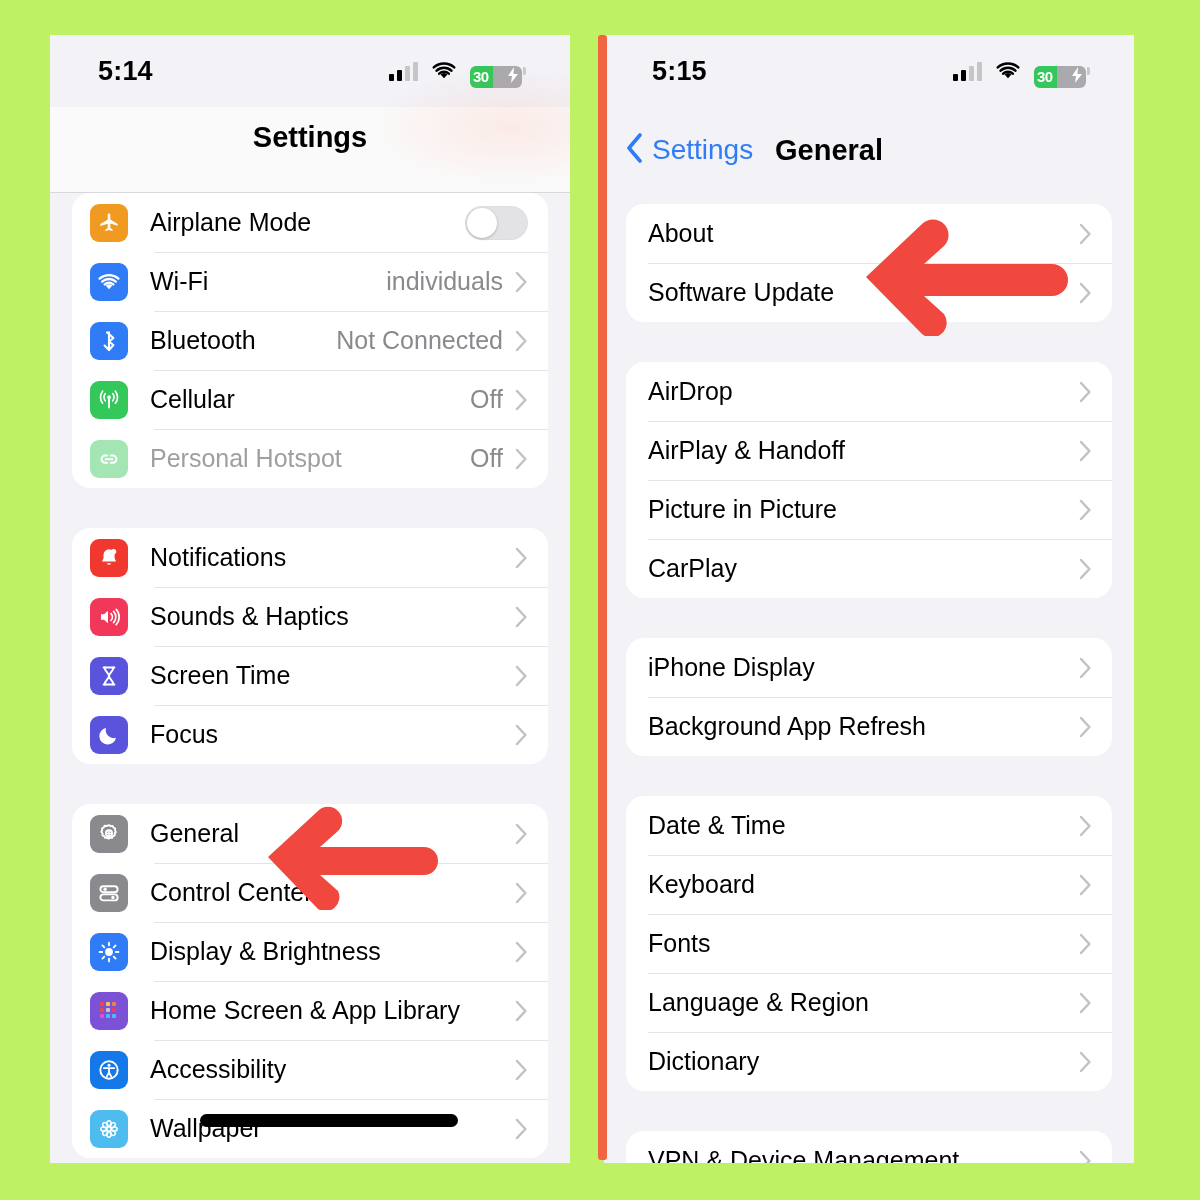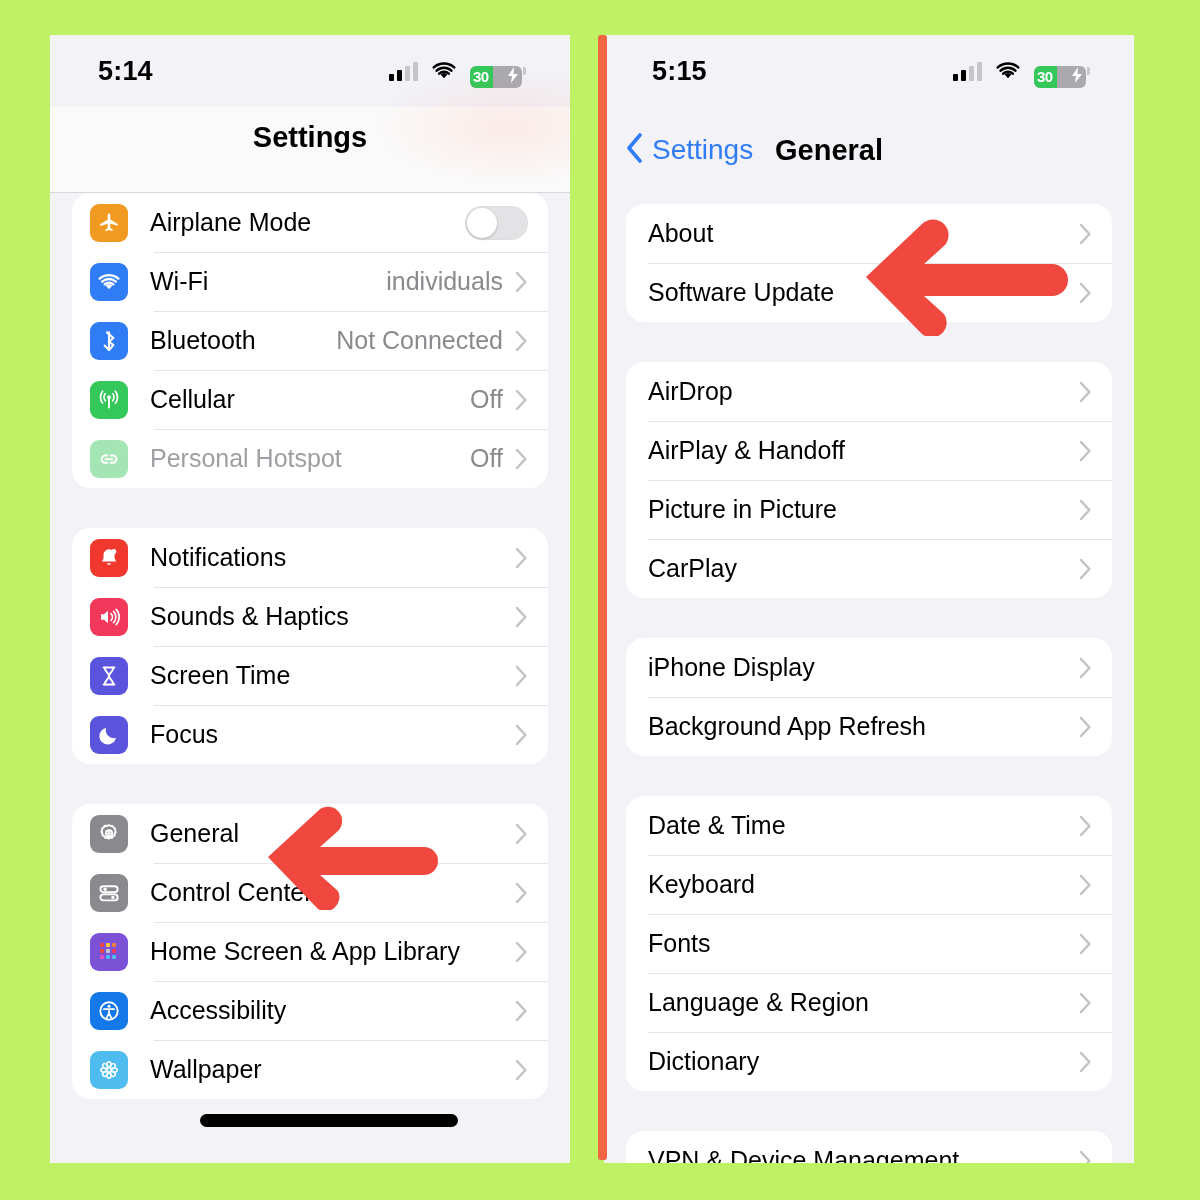--- a/index.html
+++ b/index.html
@@ -335,20 +335,36 @@
               </svg>
             </span>
             <span class="row-label">Control Center</span>
             <span class="chev">
               <svg width="13" height="22" viewBox="0 0 13 22">
                 <path d="M2 2 L10.4 11 L2 20" stroke="#c2c2c6" stroke-width="2.5" fill="none" stroke-linecap="round" stroke-linejoin="round"></path>
               </svg>
             </span>
           </div>
           <div class="row">
+            <span class="app-icon" style="background: rgb(47, 124, 246);">
+              <svg width="24" height="24" viewBox="0 0 24 24">
+                <circle cx="12" cy="12" r="3.9" fill="#fff"></circle>
+                <g stroke="#fff" stroke-width="1.9" stroke-linecap="round">
+                  <path d="M12 2.6v2.6M12 18.8v2.6M2.6 12h2.6M18.8 12h2.6M5.4 5.4l1.9 1.9M16.7 16.7l1.9 1.9M18.6 5.4l-1.9 1.9M7.3 16.7l-1.9 1.9"></path>
+                </g>
+              </svg>
+            </span>
+            <span class="row-label">Display &amp; Brightness</span>
+            <span class="chev">
+              <svg width="13" height="22" viewBox="0 0 13 22">
+                <path d="M2 2 L10.4 11 L2 20" stroke="#c2c2c6" stroke-width="2.5" fill="none" stroke-linecap="round" stroke-linejoin="round"></path>
+              </svg>
+            </span>
+          </div>
+          <div class="row">
             <span class="app-icon" style="background: rgb(123, 82, 214);">
               <svg width="24" height="24" viewBox="0 0 24 24">
                 <rect x="3" y="3" width="4" height="4" rx="1" fill="#F0473E"></rect>
                 <rect x="9" y="3" width="4" height="4" rx="1" fill="#F7C93E"></rect>
                 <rect x="15" y="3" width="4" height="4" rx="1" fill="#F2823C"></rect>
                 <rect x="3" y="9" width="4" height="4" rx="1" fill="#F0473E"></rect>
                 <rect x="9" y="9" width="4" height="4" rx="1" fill="#C5C5CC"></rect>
                 <rect x="15" y="9" width="4" height="4" rx="1" fill="#F2385A"></rect>
                 <rect x="3" y="15" width="4" height="4" rx="1" fill="#E24FD0"></rect>
                 <rect x="9" y="15" width="4" height="4" rx="1" fill="#4FBCF0"></rect>

